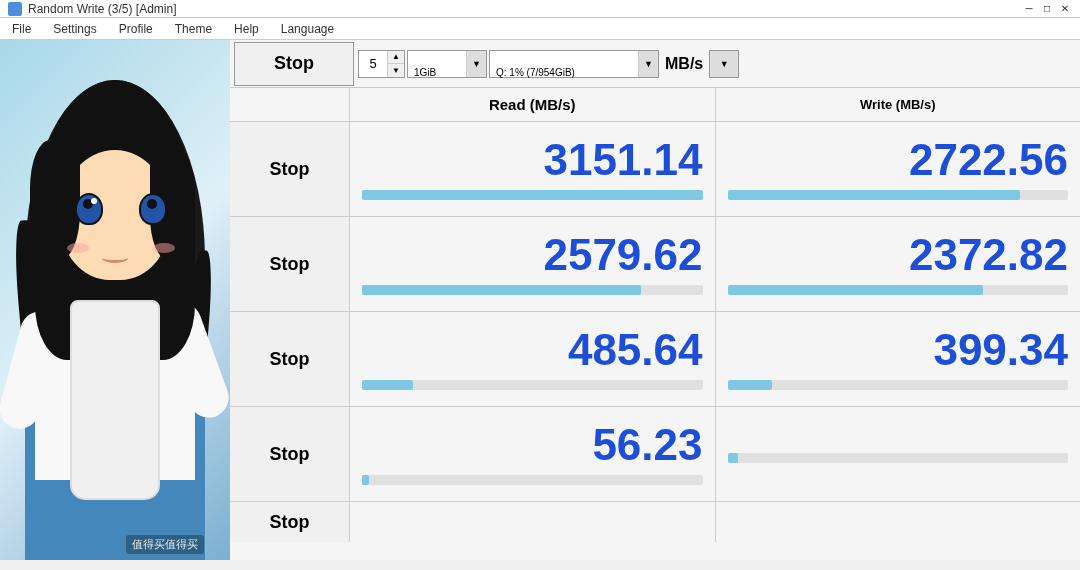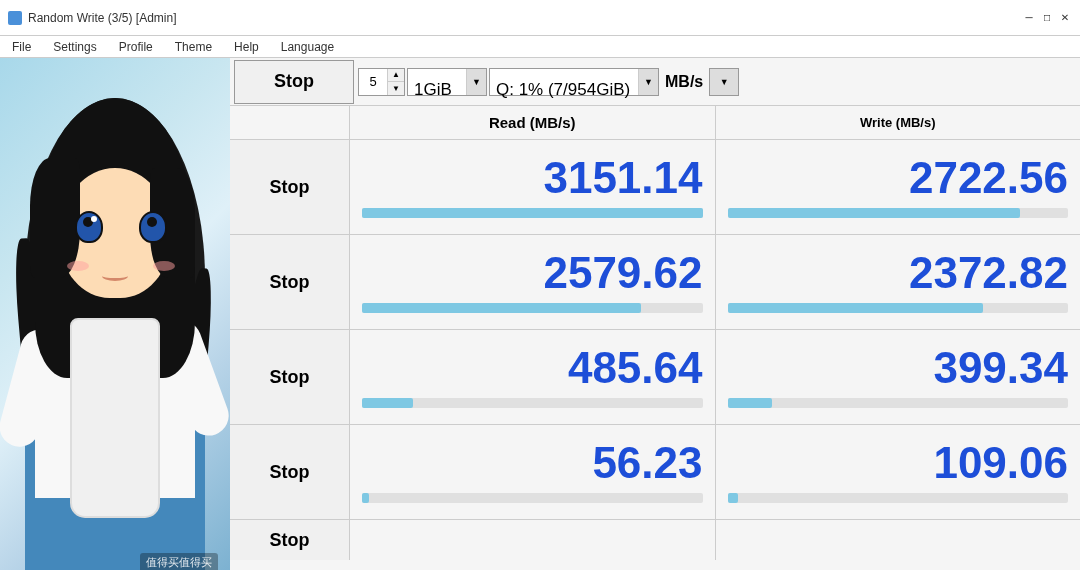--- a/index.html
+++ b/index.html
@@ -11,21 +11,21 @@
       background: #f0f0f0;
     }
 
     
     .title-bar {
       display: flex;
       align-items: center;
       justify-content: space-between;
       background: #fff;
       border-bottom: 1px solid #ccc;
-      height: 36px;
+      height: 18px;
       padding: 8px 8px;
       font-size: 12px;
     }
     .title-bar-left {
       display: flex;
       align-items: center;
       gap: 6px;
     }
     .title-icon {
       width: 14px;
@@ -443,21 +443,21 @@
       display: flex;
       height: 40px;
       flex-shrink: 0;
       overflow: hidden;
     }
 
     
     .watermark {
       position: absolute;
       bottom: 6px;
-      right: 12px;
+      right: 26px;
       font-size: 11px;
       color: rgba(255,255,255,0.85);
       background: rgba(0,0,0,0.3);
       padding: 2px 6px;
       border-radius: 3px;
       z-index: 100;
       pointer-events: none;
     }
 
     
@@ -499,21 +499,21 @@
       display: flex;
       align-items: center;
       border: 1px solid #999;
       background: #fff;
       height: 28px;
       min-width: 80px;
     }
     .select-val {
       flex: 1;
       padding: 0 6px;
-      font-size: 17px;
+      font-size: 10px;
       margin-top: 17px;
     }
     .select-arrow {
       width: 20px;
       height: 100%;
       background: #ddd;
       border-left: 1px solid #ccc;
       display: flex;
       align-items: center;
       justify-content: center;
@@ -675,21 +675,20 @@
     </div>
         <div class="data-row">
       <div class="row-stop-btn">Stop</div>
       <div class="data-cell">
         <div class="data-value">56.23</div>
         <div class="data-bar-container">
           <div class="data-bar" style="width:2%"></div>
         </div>
       </div>
       <div class="data-cell">
-        <div class="data-value">109.06</div>
         <div class="data-bar-container">
           <div class="data-bar" style="width:3%"></div>
         </div>
       </div>
     </div>
         <div class="data-row-partial">
       <div class="row-stop-btn" style="height:40px;">Stop</div>
       <div class="data-cell"></div>
       <div class="data-cell"></div>
     </div>

